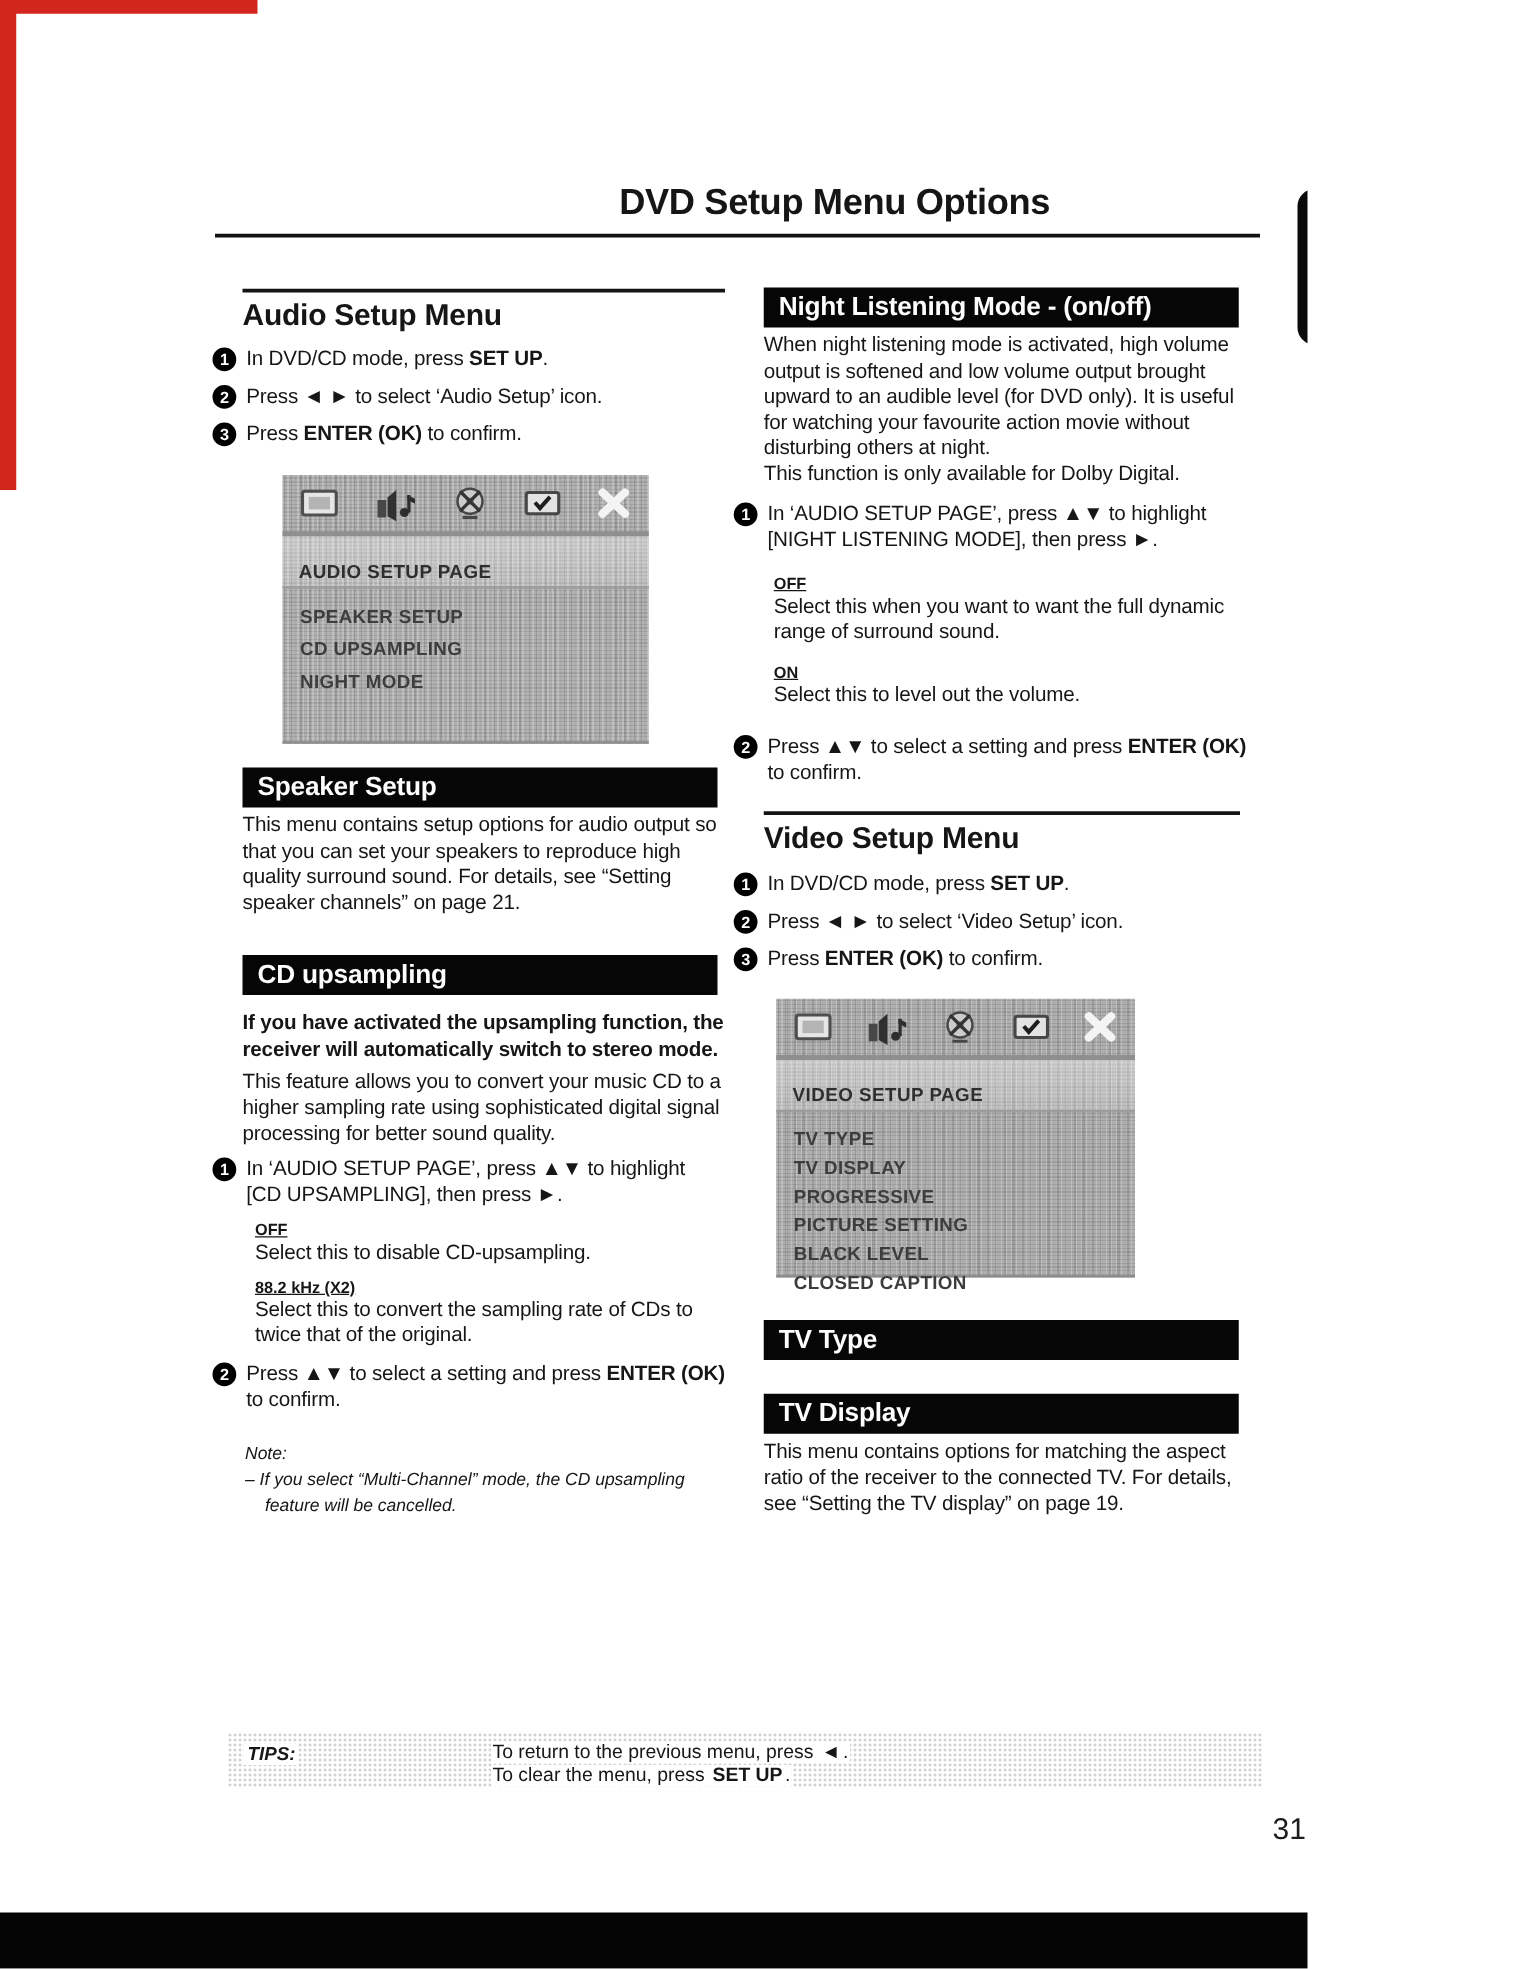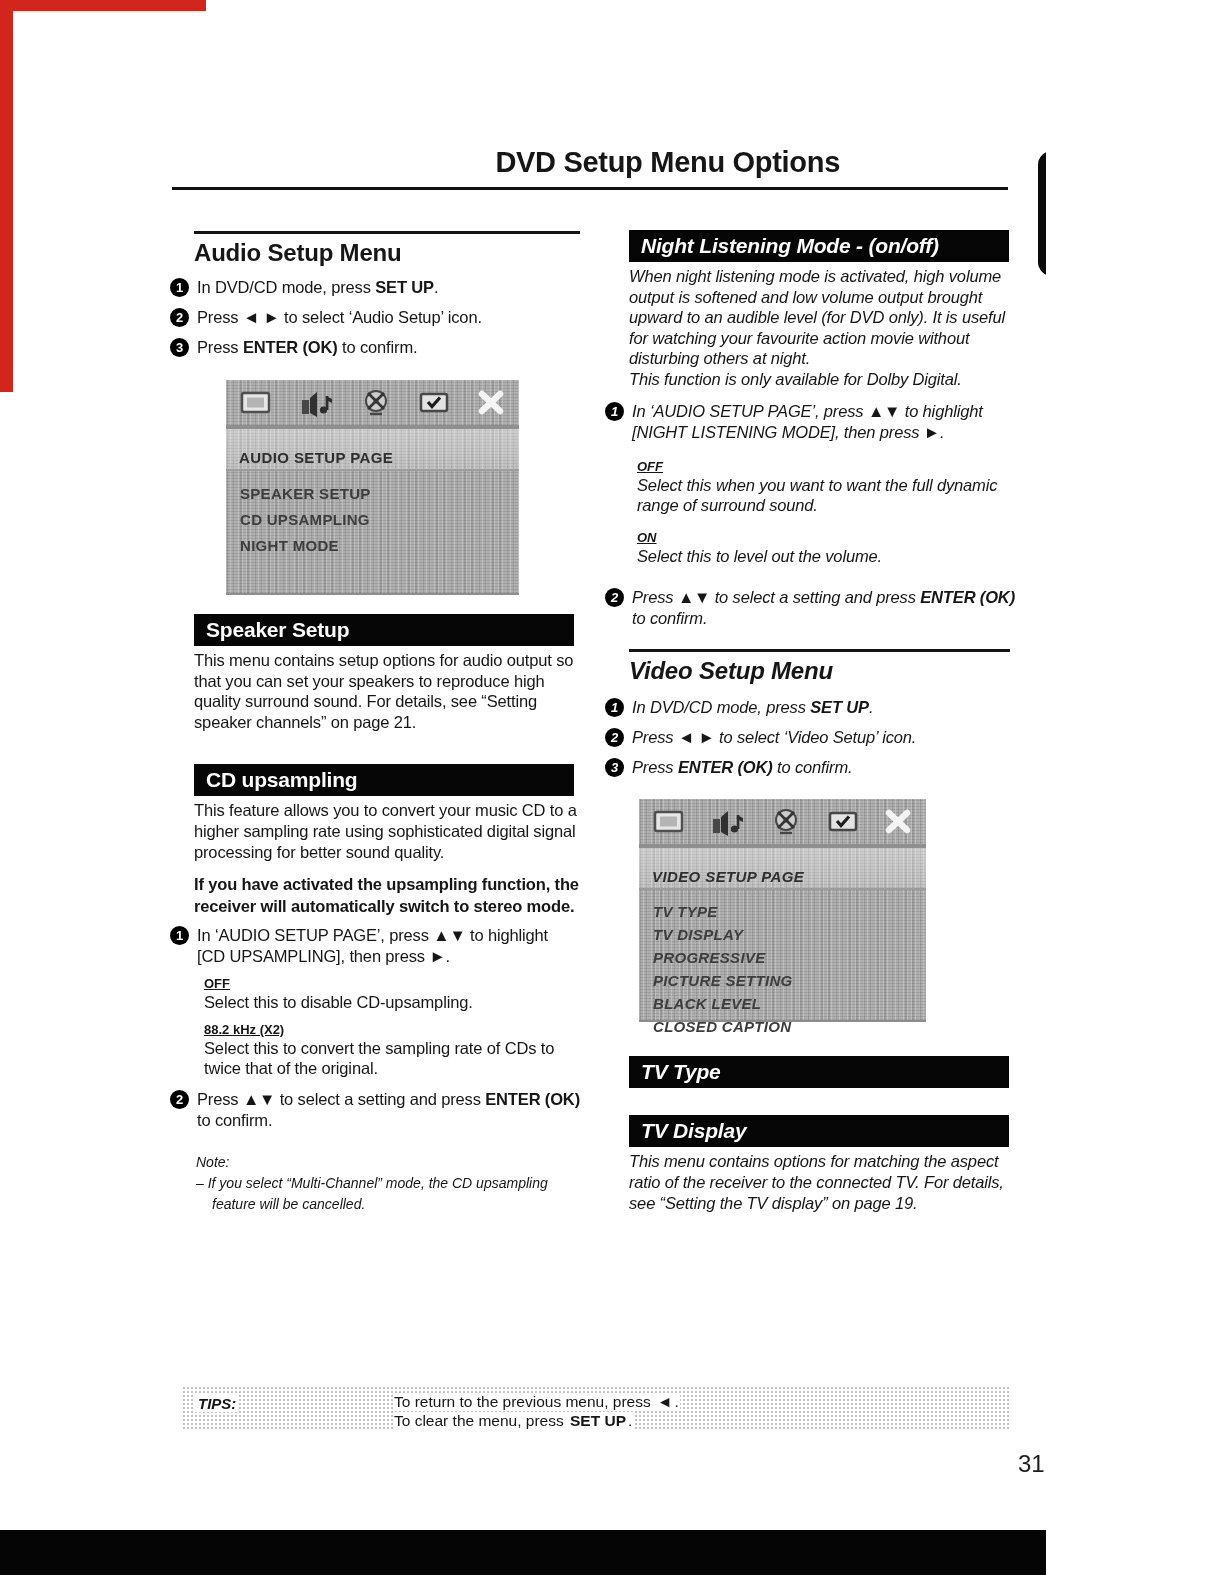--- a/index.html
+++ b/index.html
@@ -17,21 +17,21 @@
   .title-rule{position:absolute;left:172px;top:187px;width:836px;height:3px;background:#121212;}
   .lang-tab{position:absolute;left:1038px;top:151px;width:88px;height:125px;background:#0a0a0a;border-radius:14px 0 0 14px;}
   .lang-tab span{
     position:absolute;left:12px;top:13px;writing-mode:vertical-rl;color:#fff;
     font-size:14px;font-weight:bold;letter-spacing:7px;
   }
 
   
   .col{position:absolute;top:224px;}
   .col-left{left:168px;width:412px;}
-  .col-right{left:603px;width:407px;font-style:italic;}
+  .col-right{left:585px;width:407px;}
 
   .col-heading{margin-left:26px;border-top:3px solid #141414;padding-top:5px;
     font-size:24px;font-weight:bold;letter-spacing:-.2px;}
   .bar{margin-left:26px;width:368px;height:28px;background:#060606;color:#fdfdfd;
     font-size:21px;font-weight:bold;padding:4px 0 0 12px;letter-spacing:-.2px;}
   .para{margin-left:26px;width:390px;font-size:16.5px;line-height:20.6px;letter-spacing:-.15px;margin-top:4px;white-space:pre-line;}
   .para.bold{font-weight:bold;line-height:22px;}
 
   .step{position:relative;margin-left:2px;padding-left:27px;font-size:16.5px;line-height:21px;letter-spacing:-.15px;width:383px;}
   .step .num{position:absolute;left:0;top:1px;width:19px;height:19px;background:#000;color:#fff;
@@ -148,22 +148,22 @@
         <li>SPEAKER SETUP</li>
         <li>CD UPSAMPLING</li>
         <li>NIGHT MODE</li>
       </ul>
     </div>
 
     <div class="bar mt19">Speaker Setup</div>
     <div class="para">This menu contains setup options for audio output so that you can set your speakers to reproduce high quality surround sound.  For details, see “Setting speaker channels” on page 21.</div>
 
     <div class="bar mt32">CD upsampling</div>
+    <div class="para bold mt11">If you have activated the upsampling function, the receiver will automatically switch to stereo mode.</div>
     <div class="para">This feature allows you to convert your music CD to a higher sampling rate using sophisticated digital signal processing for better sound quality.</div>
-    <div class="para bold mt11">If you have activated the upsampling function, the receiver will automatically switch to stereo mode.</div>
 
     <div class="step mt8">
       <span class="num">1</span>
       <span><span>In ‘AUDIO SETUP PAGE’, press </span><span style="font-weight: bold;">▲▼</span><span> to highlight [CD UPSAMPLING], then press </span><span style="font-weight: bold;">►</span><span>.</span></span>
     </div>
 
     <div class="opt-label ind36 mt9">OFF</div>
     <div class="opt-text ind36">Select this to disable CD-upsampling.</div>
 
     <div class="opt-label ind36 mt9">88.2 kHz (X2)</div>

